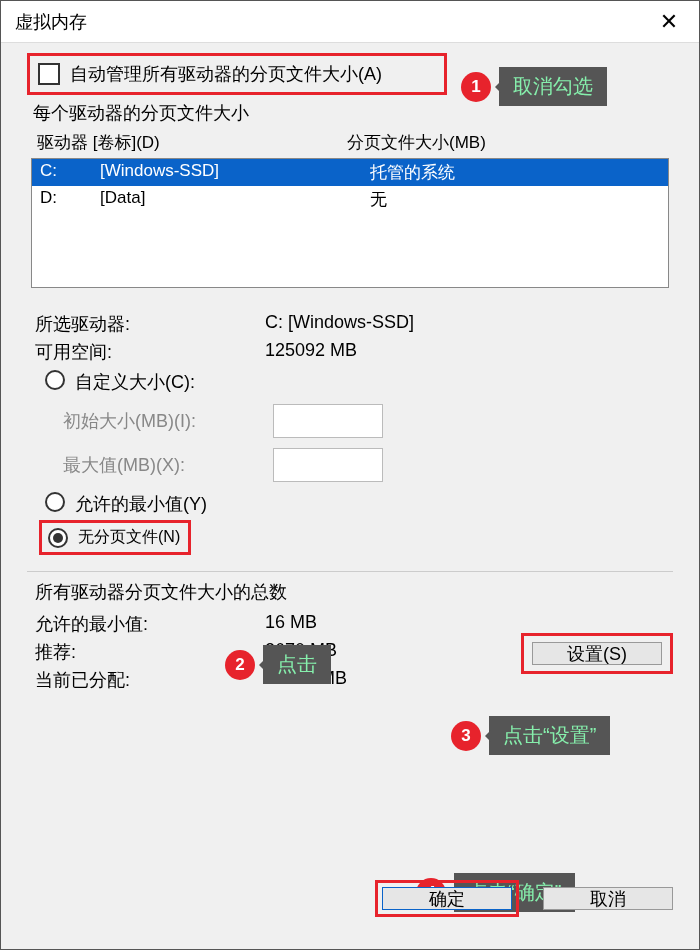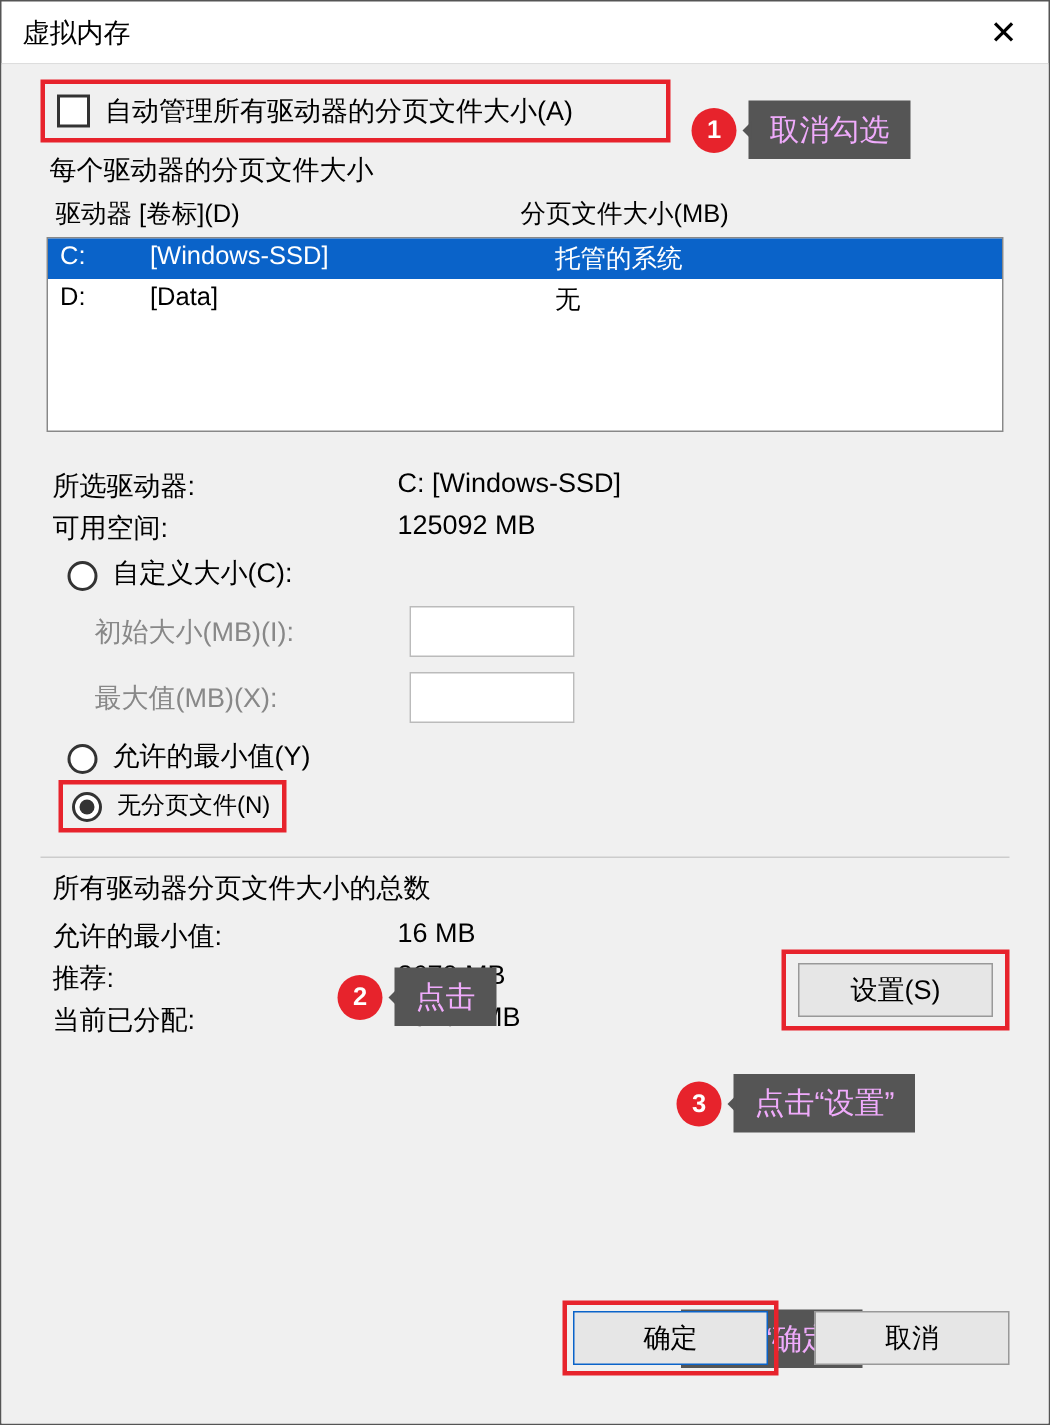--- a/index.html
+++ b/index.html
@@ -59,21 +59,21 @@
   gap: 0;
 }
 .badge {
   width: 30px; height: 30px; border-radius: 50%;
   background: #e7232c; color: #fff;
   display: flex; align-items: center; justify-content: center;
   font-size: 17px; font-weight: bold;
   margin-right: 8px;
 }
 .tip {
-  background: #555; color: #f0abfc;
+  background: #555; color: #86efac;
   padding: 6px 14px; font-size: 20px;
   position: relative;
 }
 .tip::before {
   content: ""; position: absolute; left: -10px; top: 50%;
   transform: translateY(-50%);
   border: 6px solid transparent; border-right-color: #555;
 }
 
 .group-label { font-size: 18px; margin: 6px 0 4px 6px; }
@@ -95,21 +95,21 @@
 .dr-letter { width: 60px; }
 .dr-label { width: 270px; }
 .dr-page { flex: 1; }
 
 .info-block { margin: 24px 4px 6px 8px; }
 .info-row { display: flex; font-size: 18px; margin: 4px 0; }
 .info-label { width: 230px; }
 .info-val { flex: 1; }
 
 .radio-row {
-  display: flex; align-items: flex-end; font-size: 18px;
+  display: flex; align-items: flex-start; font-size: 18px;
   margin: 6px 0 4px 18px;
 }
 .radio {
   width: 20px; height: 20px; border: 2px solid #333; border-radius: 50%;
   margin-right: 10px; position: relative; background: #fff;
 }
 .radio.checked::after {
   content: ""; position: absolute; left: 3px; top: 3px;
   width: 10px; height: 10px; border-radius: 50%; background: #333;
 }
@@ -125,21 +125,21 @@
   display: inline-flex; align-items: center;
   border: 3px solid #e7232c; padding: 4px 8px 4px 6px;
   margin-left: 12px;
 }
 
 .set-row {
   position: absolute; right: 26px; top: 590px;
   border: 3px solid #e7232c; padding: 6px 8px;
 }
 .btn {
-  min-width: 130px; height: 36px;
+  min-width: 130px; height: 23px;
   background: #e6e6e6; border: 1px solid #999;
   font-size: 18px; font-family: inherit;
   display: flex; align-items: center; justify-content: center;
   padding: 0 18px;
 }
 
 .sep { border: none; border-top: 1px solid #ccc; margin: 16px 0 6px 0; }
 
 .totals { margin: 8px 4px 0 8px; }
 .totals-title { font-size: 18px; margin-bottom: 8px; }

